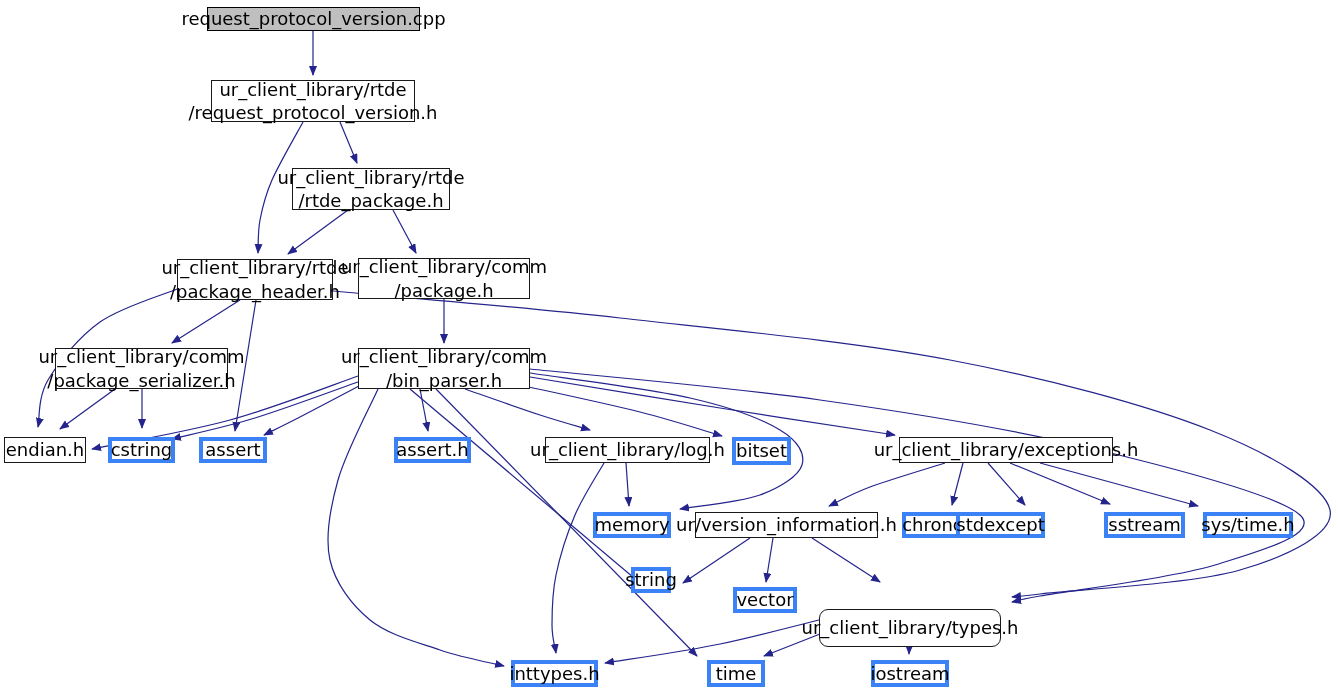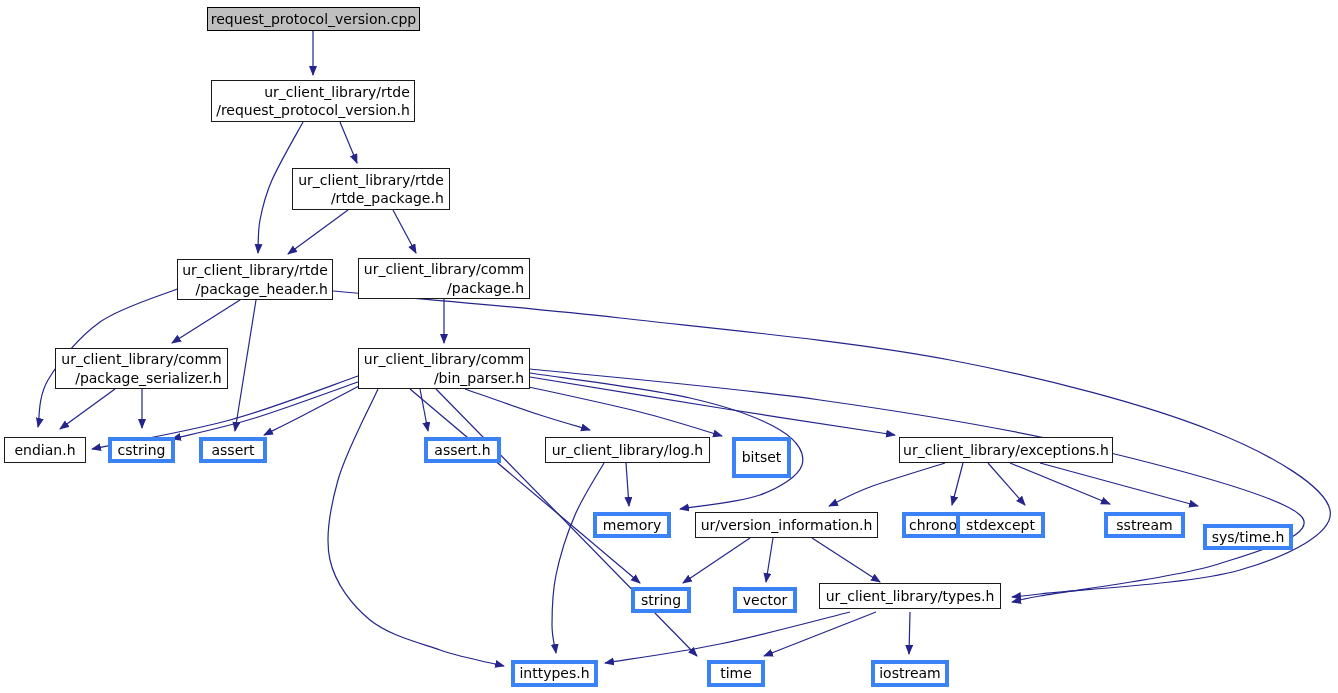--- a/index.html
+++ b/index.html
@@ -8,22 +8,22 @@
     width:1338px;height:693px;
     background:#ffffff;
     font-family:"DejaVu Sans","Liberation Sans",sans-serif;
     overflow:hidden;
   }
   #edge-layer{position:absolute;left:0;top:0;z-index:1;}
   .node{
     position:absolute;z-index:2;
     box-sizing:border-box;
     display:flex;align-items:center;justify-content:center;
-    text-align:right;white-space:pre-line;
-    font-size:14px;line-height:1.3;color:#000;
+    text-align:center;white-space:pre-line;
+    font-size:18px;line-height:1.3;color:#000;
     background:#ffffff;
     padding:1px 4px;
     cursor:default;
   }
   .node.internal{border:1.5px solid #1a1a1a;}
   .node.external{border:4px solid #3b82f6;}
   .node.current{border:1.6px solid #000;background:#bfbfbf;}
 </style>
 </head>
 <body>
@@ -85,30 +85,30 @@
 /package_header.h</div>
       <div class="node internal" style="left: 358px; top: 258px; width: 172px; height: 41px;">ur_client_library/comm
 /package.h</div>
       <div class="node internal" style="left: 55px; top: 348px; width: 173px; height: 41px;">ur_client_library/comm
 /package_serializer.h</div>
       <div class="node internal" style="left: 358px; top: 348px; width: 172px; height: 41px;">ur_client_library/comm
 /bin_parser.h</div>
       <div class="node internal" style="left: 4px; top: 437px; width: 82px; height: 26px;">endian.h</div>
       <div class="node external" style="left: 108px; top: 437px; width: 67px; height: 26px;">cstring</div>
       <div class="node external" style="left: 199px; top: 437px; width: 68px; height: 26px;">assert</div>
-      <div class="node external" style="left: 394px; top: 437px; width: 77px; height: 26px; margin-left: 30px;">assert.h</div>
+      <div class="node external" style="left: 394px; top: 437px; width: 77px; height: 26px;">assert.h</div>
       <div class="node internal" style="left: 545px; top: 437px; width: 165px; height: 26px;">ur_client_library/log.h</div>
-      <div class="node external" style="left: 732px; top: 437px; width: 59px; height: 41px;">bitset</div>
+      <div class="node external" style="left: 732px; top: 437px; width: 59px; height: 28px;">bitset</div>
       <div class="node internal" style="left: 899px; top: 437px; width: 214px; height: 26px;">ur_client_library/exceptions.h</div>
       <div class="node external" style="left: 593px; top: 512px; width: 78px; height: 26px;">memory</div>
       <div class="node internal" style="left: 695px; top: 512px; width: 183px; height: 26px;">ur/version_information.h</div>
       <div class="node external" style="left: 902px; top: 512px; width: 62px; height: 26px;">chrono</div>
       <div class="node external" style="left: 956px; top: 512px; width: 89px; height: 26px;">stdexcept</div>
       <div class="node external" style="left: 1104px; top: 512px; width: 81px; height: 26px;">sstream</div>
-      <div class="node external" style="left: 1203px; top: 512px; width: 90px; height: 26px; margin-top: 12px;">sys/time.h</div>
-      <div class="node external" style="left: 631px; top: 587px; width: 60px; height: 26px;">string</div>
+      <div class="node external" style="left: 1203px; top: 512px; width: 90px; height: 26px;">sys/time.h</div>
+      <div class="node external" style="left: 631px; top: 567px; width: 40px; height: 26px;">string</div>
       <div class="node external" style="left: 733px; top: 587px; width: 64px; height: 26px;">vector</div>
-      <div class="node internal" style="left: 819px; top: 583px; width: 182px; height: 26px;">ur_client_library/types.h</div>
+      <div class="node internal" style="left: 819px; top: 609px; width: 182px; height: 38px; border-radius: 9px;">ur_client_library/types.h</div>
       <div class="node external" style="left: 511px; top: 660px; width: 87px; height: 27px;">inttypes.h</div>
       <div class="node external" style="left: 707px; top: 660px; width: 58px; height: 27px;">time</div>
       <div class="node external" style="left: 871px; top: 660px; width: 78px; height: 27px;">iostream</div>
     </div>
 </div>
 
 </body></html>

